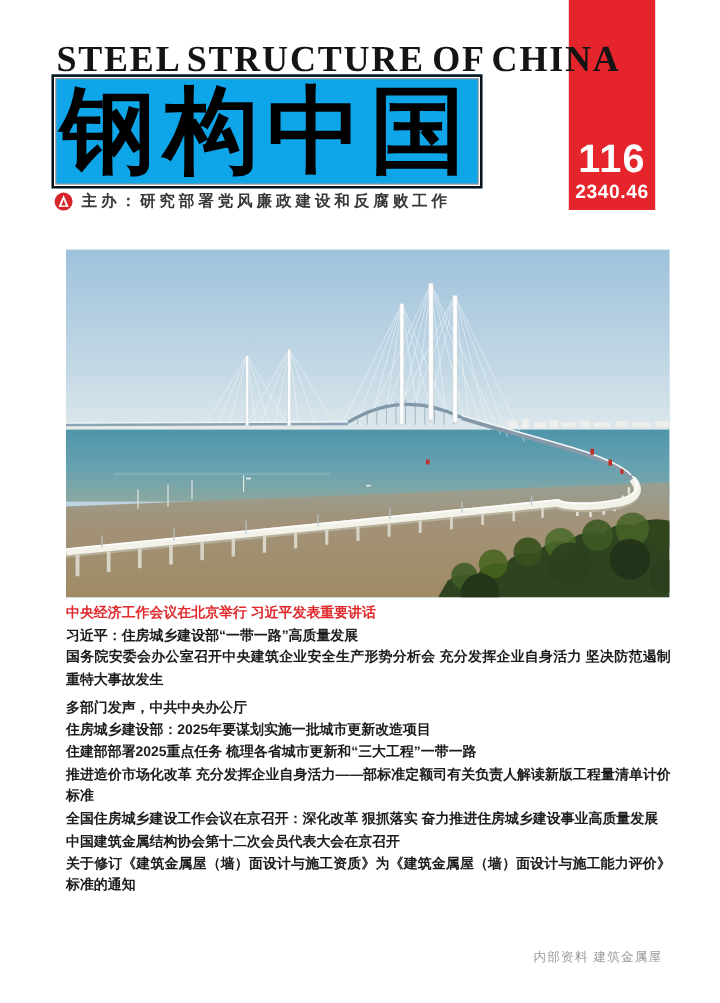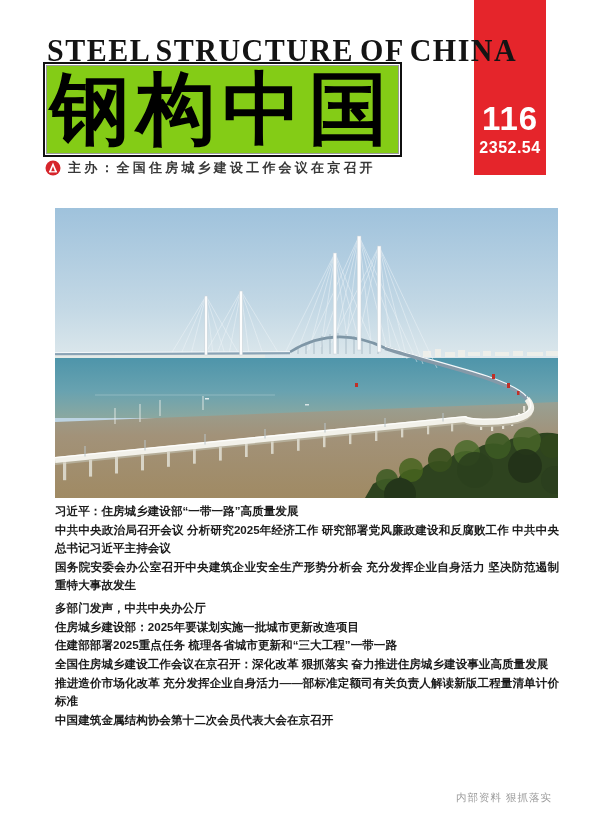--- a/index.html
+++ b/index.html
@@ -8,37 +8,37 @@
   .page {
     position:relative; width:600px; height:836px; background:#ffffff;
     overflow:hidden; margin:0 auto;
   }
 
   
   .issue-box {
     position:absolute; left:474px; top:0; width:72px; height:175px;
     background:#e5252b; color:#ffffff;
     display:flex; flex-direction:column; justify-content:flex-end; align-items:center;
-    padding-bottom:19px;
+    padding-bottom:6px;
   }
   .issue-number { font-size:33px; font-weight:bold; line-height:1; letter-spacing:1px; }
   .issue-date   { font-size:16px; font-weight:bold; line-height:1; margin-top:5px; letter-spacing:0.5px; }
 
   
   .en-title {
     position:absolute; left:47px; top:33px; width:360px;
     font-family:"Liberation Serif","DejaVu Serif",serif;
     font-weight:bold; font-size:30px; color:#141414;
     letter-spacing:1.5px; word-spacing:-3px; white-space:nowrap;
     transform:scaleY(1.02); transform-origin:left top;
   }
   .title-box {
     position:absolute; left:43px; top:62px; width:359px; height:95px;
     border:2px solid #101010; box-shadow:inset 0 0 0 1px #ffffff, inset 0 0 0 2px #9a9a9a;
-    display:flex; align-items:center; justify-content:center; background:#84cc16;
+    display:flex; align-items:center; justify-content:center; background:#0ea5e9;
   }
   .cn-title {
     font-size:79px; font-weight:900; color:#000000; line-height:1;
     letter-spacing:7px; white-space:nowrap; margin-top:-2px;
   }
   .organizer {
     position:absolute; left:45px; top:159px; height:18px;
     display:flex; align-items:center; gap:7px;
   }
   .organizer-text {
@@ -69,35 +69,35 @@
     font-size:10.5px; color:#9b9b9b; letter-spacing:1px; white-space:nowrap;
   }
 </style>
 </head>
 <body>
 
 <div class="page">
 
   <div class="issue-box">
     <div class="issue-number">116</div>
-    <div class="issue-date">2352.54</div>
+    <div class="issue-date">2340.46</div>
   </div>
 
   <div class="en-title">STEEL STRUCTURE OF CHINA</div>
   <div class="title-box">
     <div class="cn-title">钢构中国</div>
   </div>
   <div class="organizer">
     <svg width="16" height="16" viewBox="0 0 16 16">
       <circle cx="8" cy="8" r="7.5" fill="#d6252b"></circle>
       <path d="M8 2.6 L12.2 12.2 H3.8 Z" fill="#ffffff"></path>
       <path d="M8 6.2 L10.2 12.2 H5.8 Z" fill="#d6252b"></path>
       <rect x="4.2" y="11.2" width="7.6" height="1.1" fill="#ffffff"></rect>
     </svg>
-    <span class="organizer-text">主办：全国住房城乡建设工作会议在京召开</span>
+    <span class="organizer-text">主办：研究部署党风廉政建设和反腐败工作</span>
   </div>
 
   <div class="cover-photo">
     <svg width="503" height="290" viewBox="0 0 503 290">
       <defs>
         <linearGradient id="sky" x1="0" y1="0" x2="0" y2="1">
           <stop offset="0" stop-color="#9fc2dc"></stop>
           <stop offset="0.65" stop-color="#c3d8e5"></stop>
           <stop offset="1" stop-color="#dde8ec"></stop>
         </linearGradient>
@@ -232,26 +232,27 @@
         <circle cx="497" cy="238" r="12" fill="#31471c" opacity="0.9"></circle>
         <circle cx="345" cy="286" r="16" fill="#24361a"></circle>
         <circle cx="420" cy="262" r="18" fill="#2b401d" opacity="0.9"></circle>
         <circle cx="470" cy="258" r="17" fill="#223218" opacity="0.9"></circle>
         <circle cx="500" cy="272" r="14" fill="#2b3f1e"></circle>
       </g>
     </svg>
   </div>
 
   <div class="headlines">
+    <div class="headline headline-red">中央经济工作会议在北京举行  习近平发表重要讲话</div>
     <div class="headline">习近平：住房城乡建设部“一带一路”高质量发展</div>
-    <div class="headline">中共中央政治局召开会议 分析研究2025年经济工作 研究部署党风廉政建设和反腐败工作 中共中央总书记习近平主持会议</div>
     <div class="headline">国务院安委会办公室召开中央建筑企业安全生产形势分析会 充分发挥企业自身活力 坚决防范遏制重特大事故发生</div>
     <div class="headline gap-above">多部门发声，中共中央办公厅</div>
     <div class="headline">住房城乡建设部：2025年要谋划实施一批城市更新改造项目</div>
     <div class="headline">住建部部署2025重点任务 梳理各省城市更新和“三大工程”一带一路</div>
+    <div class="headline">推进造价市场化改革 充分发挥企业自身活力——部标准定额司有关负责人解读新版工程量清单计价标准</div>
     <div class="headline">全国住房城乡建设工作会议在京召开：深化改革 狠抓落实 奋力推进住房城乡建设事业高质量发展</div>
-    <div class="headline">推进造价市场化改革 充分发挥企业自身活力——部标准定额司有关负责人解读新版工程量清单计价标准</div>
     <div class="headline">中国建筑金属结构协会第十二次会员代表大会在京召开</div>
-  </div>
-
-  <div class="footer-note">内部资料 狠抓落实</div>
+    <div class="headline">关于修订《建筑金属屋（墙）面设计与施工资质》为《建筑金属屋（墙）面设计与施工能力评价》标准的通知</div>
+  </div>
+
+  <div class="footer-note">内部资料 建筑金属屋</div>
 
 </div>
 
 </body></html>

